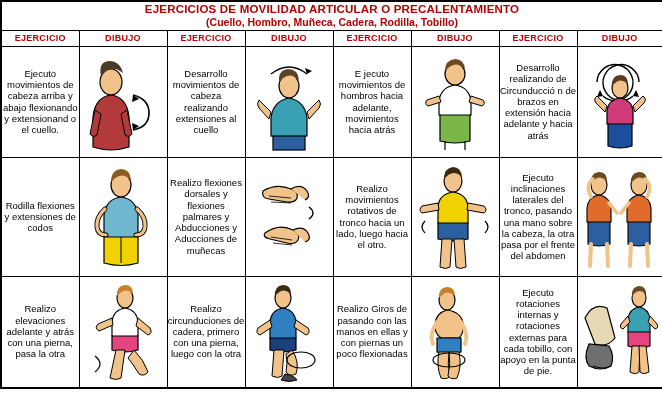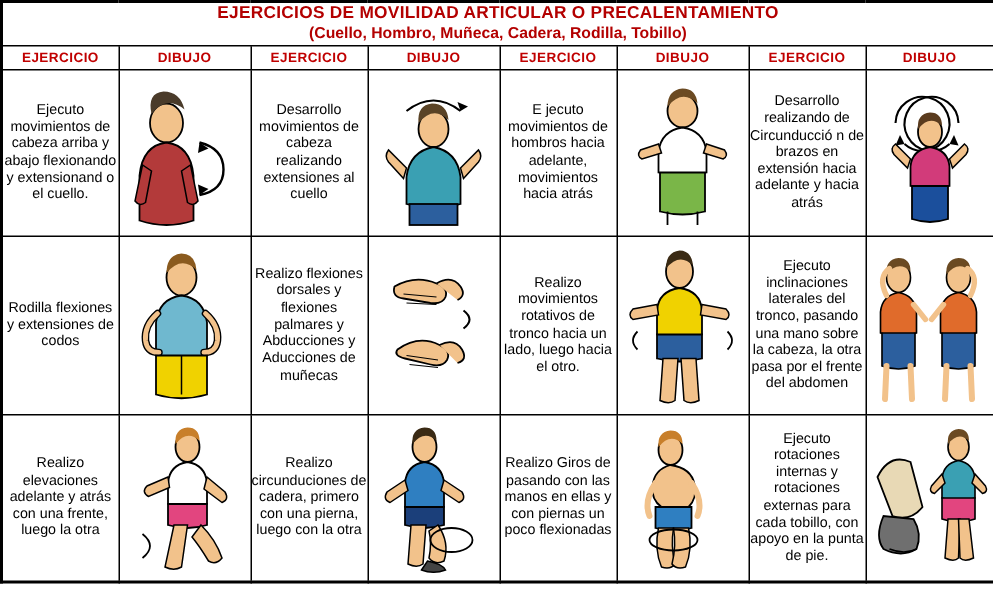--- a/index.html
+++ b/index.html
@@ -227,21 +227,21 @@
           <path d="M28 34 q6 -12 -2 -18" fill="none" stroke="#f2c28b" stroke-width="3.6" stroke-linecap="round"></path>
           <path d="M10 40 l-8 10" stroke="#f2c28b" stroke-width="3.6" stroke-linecap="round"></path>
           <path d="M9 59 l0 22 q11 4 22 0 l0 -22z" fill="#2c5f9e" stroke="#000" stroke-width="1.1"></path>
           <path d="M12 81 l-1 22 M28 81 l1 22" stroke="#f2c28b" stroke-width="4" stroke-linecap="round"></path>
         </g>
       </svg>
     </td>
   </tr>
 
   <tr class="row-c">
-    <td class="txt">Realizo elevaciones adelante y atrás con una frente, luego la otra</td>
+    <td class="txt">Realizo elevaciones adelante y atrás con una pierna, pasa la otra</td>
     <td class="draw">
       <svg width="84" height="100" viewBox="0 0 84 100">
         <ellipse cx="44" cy="16" rx="8" ry="10" fill="#f2c28b" stroke="#000" stroke-width="1.2"></ellipse>
         <path d="M36 14 q8 -10 16 -2 q0 -9 -8 -9 q-9 1 -8 11z" fill="#c87f2a"></path>
         <path d="M44 26 q-12 2 -13 14 l0 14 q13 4 26 0 l0 -14 q-1 -12 -13 -14z" fill="#ffffff" stroke="#000" stroke-width="1.2"></path>
         <path d="M31 36 l-14 6 q-4 4 1 7 l14 -6z" fill="#f2c28b" stroke="#000" stroke-width="1"></path>
         <path d="M57 36 l12 10 q3 5 -2 7 l-12 -9z" fill="#f2c28b" stroke="#000" stroke-width="1"></path>
         <path d="M31 54 l0 14 q13 4 26 0 l0 -14z" fill="#e2457f" stroke="#000" stroke-width="1.2"></path>
         <path d="M35 68 l-6 28 q6 3 11 0 l4 -28z" fill="#f2c28b" stroke="#000" stroke-width="1"></path>
         <path d="M53 68 q10 10 14 22 q-4 5 -9 2 q-6 -10 -11 -16z" fill="#f2c28b" stroke="#000" stroke-width="1"></path>

